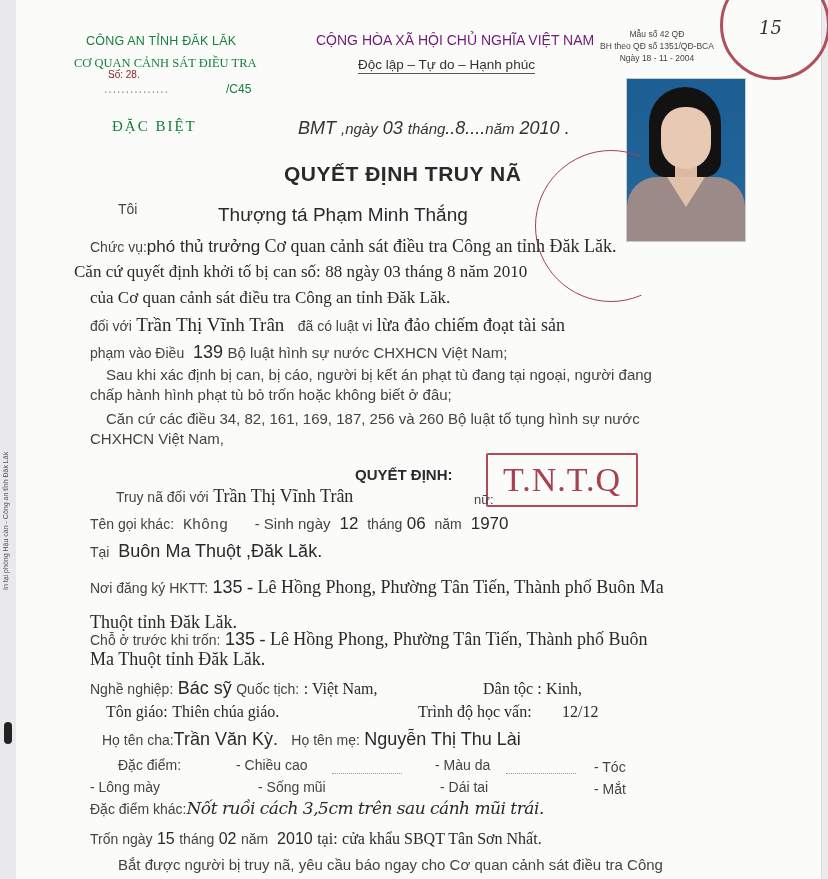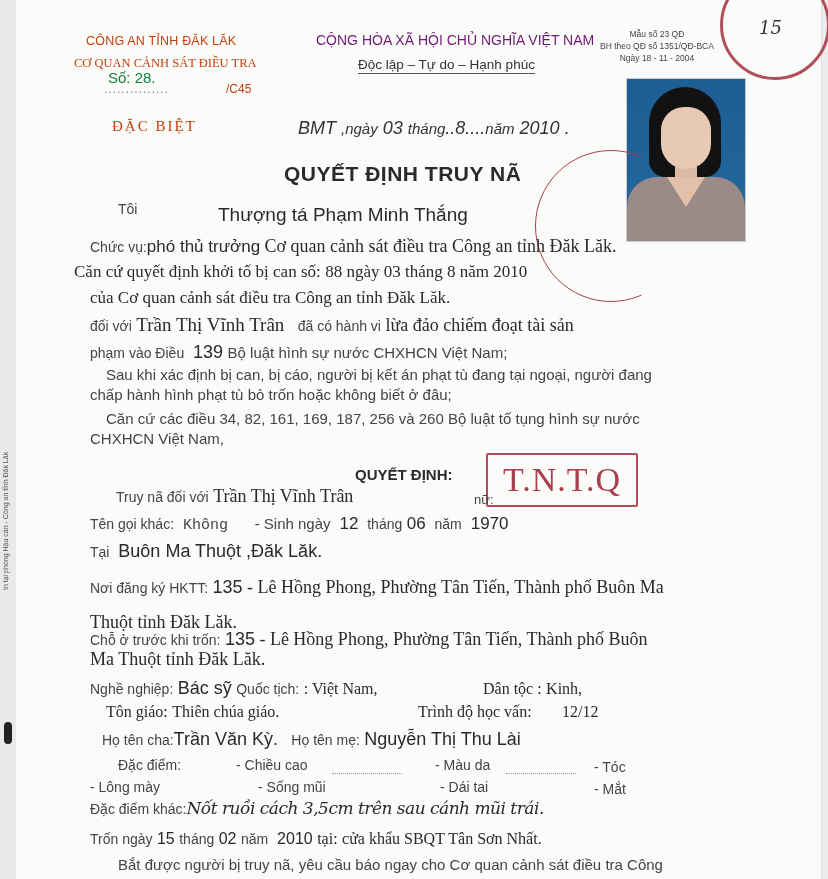--- a/index.html
+++ b/index.html
@@ -18,24 +18,24 @@
     position: absolute; left: 0; top: 0; width: 16px; height: 879px;
     background: #e9e9ec;
     border-right: 1px solid #d8d8dc;
   }
   .right-edge {
     position: absolute; right: 0; top: 0; width: 6px; height: 879px;
     background: #ececef;
     border-left: 1px solid #dcdce0;
   }
   .abs { position: absolute; white-space: nowrap; }
-  .red { color: #c2410c; }
+  .red { color: #15803d; }
   .agency1 { left: 86px; top: 34px; font-size: 12.5px; letter-spacing: 0.2px; }
   .agency2 { left: 74px; top: 56px; font-size: 12.5px; font-family: "Liberation Serif", serif; }
-  .doc-no { left: 108px; top: 69px; font-size: 15px; color: #15803d; }
+  .doc-no { left: 108px; top: 69px; font-size: 10px; color: #7f1d1d; }
   .secret { left: 112px; top: 118px; font-size: 15px; letter-spacing: 2px; font-family: "Liberation Serif", serif; }
   .nation { left: 316px; top: 32px; font-size: 14px; color: #701a75; }
   .motto { left: 358px; top: 57px; font-size: 13.5px; color: #333; border-bottom: 1px solid #555; padding-bottom: 1px; }
   .form-no { left: 600px; top: 28px; font-size: 8.5px; color: #444; text-align: center; line-height: 12px; }
   .dateline { left: 298px; top: 118px; font-size: 18px; font-style: italic; color: #333; }
   .dateline .small { font-size: 15px; }
   .title { left: 284px; top: 162px; font-size: 21px; font-weight: bold; color: #2a2a2a; letter-spacing: 0.5px; }
   .lbl { font-family: "Liberation Sans", sans-serif; font-size: 14px; color: #444; }
   .val-serif { font-family: "Liberation Serif", serif; font-size: 18px; color: #2a2a2a; }
   .val-sans { font-family: "Liberation Sans", sans-serif; font-size: 18px; color: #2a2a2a; }
@@ -86,21 +86,21 @@
   <span>28.</span>
 </div>
 <div class="abs" style="left:104px; top:82px; font-size:12px; color:#888; letter-spacing:1px;">...............</div>
 <div class="abs red" style="left:226px; top:82px; font-size:12px;">/C45</div>
 <div class="abs secret red">ĐẶC BIỆT</div>
 
 <div class="abs nation">CỘNG HÒA XÃ HỘI CHỦ NGHĨA VIỆT NAM</div>
 <div class="abs motto">Độc lập – Tự do – Hạnh phúc</div>
 
 <div class="abs form-no">
-  <div>Mẫu số 23 QĐ</div>
+  <div>Mẫu số 42 QĐ</div>
   <div>BH theo QĐ số 1351/QĐ-BCA</div>
   <div>Ngày 18 - 11 - 2004</div>
 </div>
 <div class="stamp-circle stamp-top">
   <span class="hand">15</span>
 </div>
 
 <div class="photo">
   <div class="shirt"></div>
   <div class="hair"></div>
@@ -131,21 +131,21 @@
 </div>
 
 <div class="abs" style="left:74px; top:262px;">
   <span class="val-serif" style="font-size:17px;">Căn cứ quyết định khởi tố bị can số:</span>
   <span class="val-serif" style="font-size:17px;">88   ngày  03  tháng  8 năm 2010</span>
 </div>
 <div class="abs val-serif" style="left:90px; top:288px; font-size:17px;">của Cơ quan cảnh sát điều tra Công an tỉnh Đăk Lăk.</div>
 <div class="abs" style="left:90px; top:314px;">
   <span class="lbl">đối với</span>
   <span class="val-serif" style="font-size:19px;">Trần Thị Vĩnh Trân</span>
-  &nbsp;&nbsp;<span class="lbl">đã có hành vi</span>
+  &nbsp;&nbsp;<span class="lbl">đã có luật vi</span>
   <span class="val-serif">lừa đảo chiếm đoạt tài sản</span>
 </div>
 <div class="abs" style="left:90px; top:342px;">
   <span class="lbl">phạm vào Điều</span>
   &nbsp;<span class="val-sans">139</span>
   <span class="lbl" style="font-size:15px;">Bộ luật hình sự nước CHXHCN Việt Nam;</span>
 </div>
 <div class="abs lbl" style="left:106px; top:366px; font-size:15px;">Sau khi xác định bị can, bị cáo, người bị kết án phạt tù đang tại ngoại, người đang</div>
 <div class="abs lbl" style="left:90px; top:386px; font-size:15px;">chấp hành hình phạt tù bỏ trốn hoặc không biết ở đâu;</div>
 <div class="abs lbl" style="left:106px; top:410px; font-size:15px;">Căn cứ các điều 34, 82, 161, 169, 187, 256 và 260 Bộ luật tố tụng hình sự nước</div>

